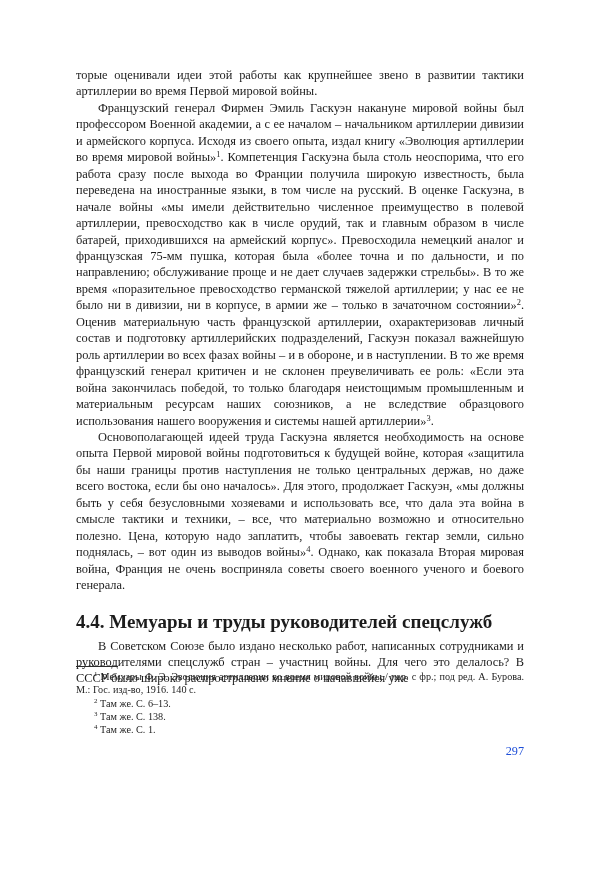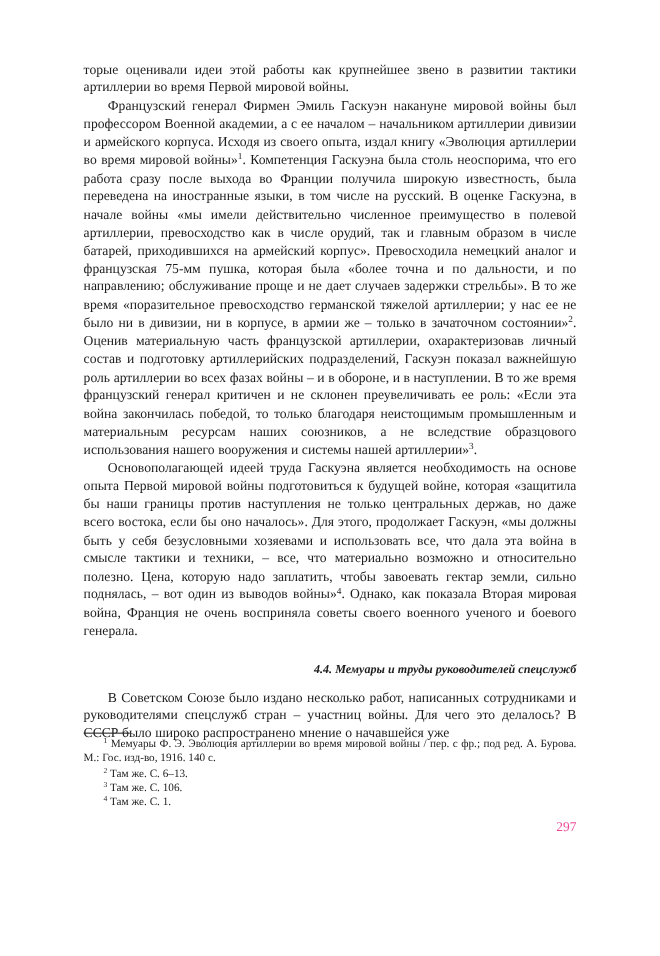--- a/index.html
+++ b/index.html
@@ -22,21 +22,21 @@
     left: 0;
     top: 0;
     width: 600px;
     height: 869px;
     background: #ffffff;
   }
 
   .text-block {
     position: absolute;
     left: 76px;
-    top: 55px;
+    top: 67px;
     width: 448px;
   }
 
   p.para {
     margin: 0;
     text-align: justify;
     text-justify: inter-word;
     font-size: 12.4px;
     line-height: 16.45px;
     text-indent: 22px;
@@ -52,28 +52,27 @@
   }
 
   sup {
     font-size: 0.68em;
     line-height: 0;
     vertical-align: 0.52em;
   }
 
   h2.section-heading {
     margin: 0;
-    font-size: 11px;
+    font-size: 19px;
     line-height: 17px;
     font-weight: bold;
-    text-align: right;
+    text-align: left;
     text-indent: 0;
     padding-top: 19px;
     padding-bottom: 8px;
-    font-style: italic;
   }
 
   .footnotes {
     position: absolute;
     left: 76px;
     top: 666px;
     width: 448px;
   }
 
   .fn-rule {
@@ -94,21 +93,21 @@
   }
 
   .page-number {
     position: absolute;
     left: 76px;
     top: 744px;
     width: 448px;
     text-align: right;
     font-size: 12.2px;
     line-height: 15px;
-    color: #ec4899;
+    color: #1d4ed8;
   }
 </style>
 </head>
 <body>
 
 <div class="page">
 
   <div class="text-block">
 
     <p class="para no-indent"><span>торые оценивали идеи этой работы как крупнейшее звено в развитии тактики артиллерии во время Первой мировой войны.</span></p>
@@ -120,19 +119,19 @@
     <h2 class="section-heading">4.4. Мемуары и труды руководителей спецслужб</h2>
 
     <p class="para"><span>В Советском Союзе было издано несколько работ, написанных сотрудниками и руководителями спецслужб стран – участниц войны. Для чего это делалось? В СССР было широко распространено мнение о начавшейся уже</span></p>
 
   </div>
 
   <div class="footnotes">
     <hr class="fn-rule">
     <p class="footnote"><sup>1</sup> <span class="it">Мемуары Ф. Э.</span><span> Эволюция артиллерии во время мировой войны / пер. с фр.; под ред. А. Бурова. М.: Гос. изд-во, 1916. 140 с.</span></p>
     <p class="footnote"><sup>2</sup> <span class="it">Там же</span><span>. С. 6–13.</span></p>
-    <p class="footnote"><sup>3</sup> <span class="it">Там же</span><span>. С. 106.</span></p>
+    <p class="footnote"><sup>3</sup> <span class="it">Там же</span><span>. С. 138.</span></p>
     <p class="footnote"><sup>4</sup> <span class="it">Там же</span><span>. С. 1.</span></p>
   </div>
 
   <div class="page-number">297</div>
 
 </div>
 
 </body></html>

